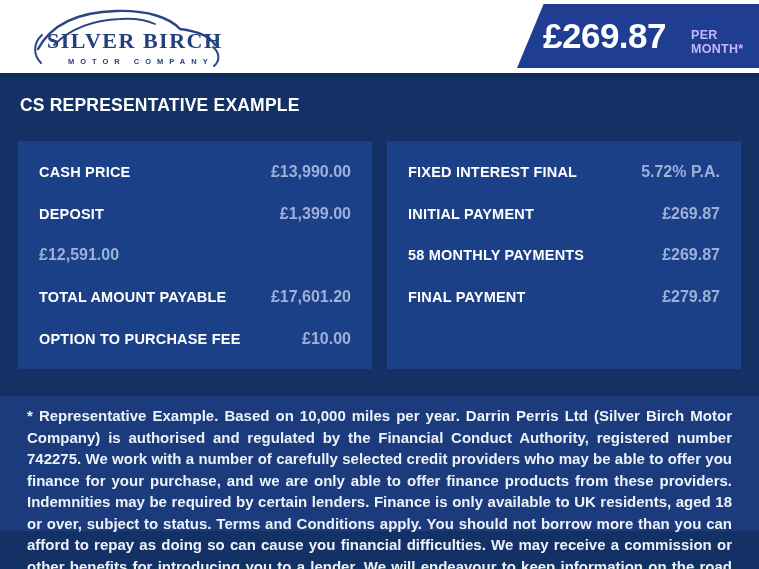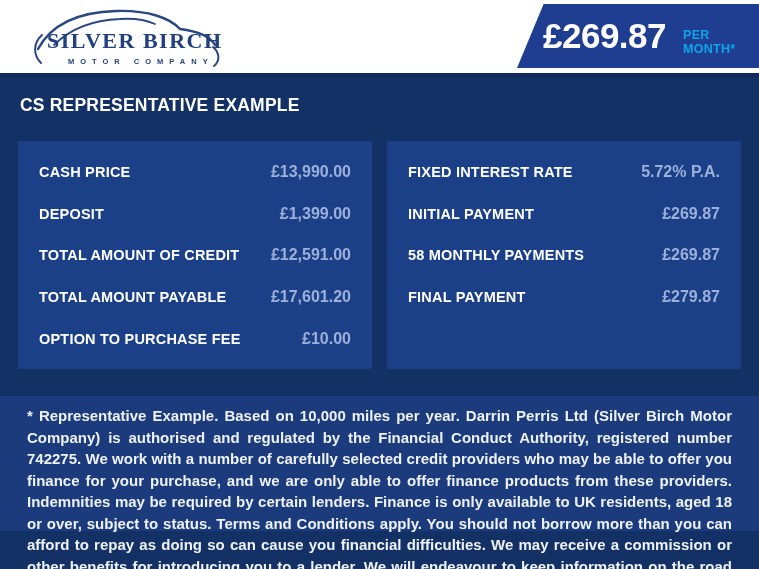--- a/index.html
+++ b/index.html
@@ -32,21 +32,21 @@
   }
   .price-banner {
     position: absolute; top: 4px; right: 0;
     width: 242px; height: 64px;
     background: #1f3e92;
     clip-path: polygon(11% 0, 100% 0, 100% 100%, 0 100%);
     display: flex; align-items: center; justify-content: center;
     padding-left: 26px;
   }
   .price-amount { font-size: 35px; font-weight: 700; color: #ffffff; letter-spacing: -0.5px; }
-  .price-period { font-size: 12.5px; font-weight: 700; color: #0ea5e9; margin: 12px 0 0 17px; letter-spacing: 0.3px; }
+  .price-period { font-size: 12.5px; font-weight: 700; color: #c4b5fd; margin: 12px 0 0 25px; letter-spacing: 0.3px; }
 
   
   .main { padding-top: 18px; }
   .page-title {
     margin: 0 0 0 20px;
     color: #ffffff; font-size: 17.5px; font-weight: 700;
     letter-spacing: 0.2px;
   }
   .panels { display: flex; gap: 15px; margin: 25px 18px 8px; }
   .panel { flex: 1; background: #1c4087; padding: 10px 21px; }
@@ -105,36 +105,35 @@
     <div class="panel">
       <div class="finance-row">
         <span class="finance-label">CASH PRICE</span>
         <span class="finance-value">£13,990.00</span>
       </div>
       <div class="finance-row">
         <span class="finance-label">DEPOSIT</span>
         <span class="finance-value">£1,399.00</span>
       </div>
       <div class="finance-row">
-        <span class="finance-label">TOTAL AMOUNT OF CREDIT</span>
         <span class="finance-value">£12,591.00</span>
       </div>
       <div class="finance-row">
         <span class="finance-label">TOTAL AMOUNT PAYABLE</span>
         <span class="finance-value">£17,601.20</span>
       </div>
       <div class="finance-row">
         <span class="finance-label">OPTION TO PURCHASE FEE</span>
         <span class="finance-value">£10.00</span>
       </div>
     </div>
 
     <div class="panel">
       <div class="finance-row">
-        <span class="finance-label">FIXED INTEREST RATE</span>
+        <span class="finance-label">FIXED INTEREST FINAL</span>
         <span class="finance-value">5.72% P.A.</span>
       </div>
       <div class="finance-row">
         <span class="finance-label">INITIAL PAYMENT</span>
         <span class="finance-value">£269.87</span>
       </div>
       <div class="finance-row">
         <span class="finance-label">58 MONTHLY PAYMENTS</span>
         <span class="finance-value">£269.87</span>
       </div>

